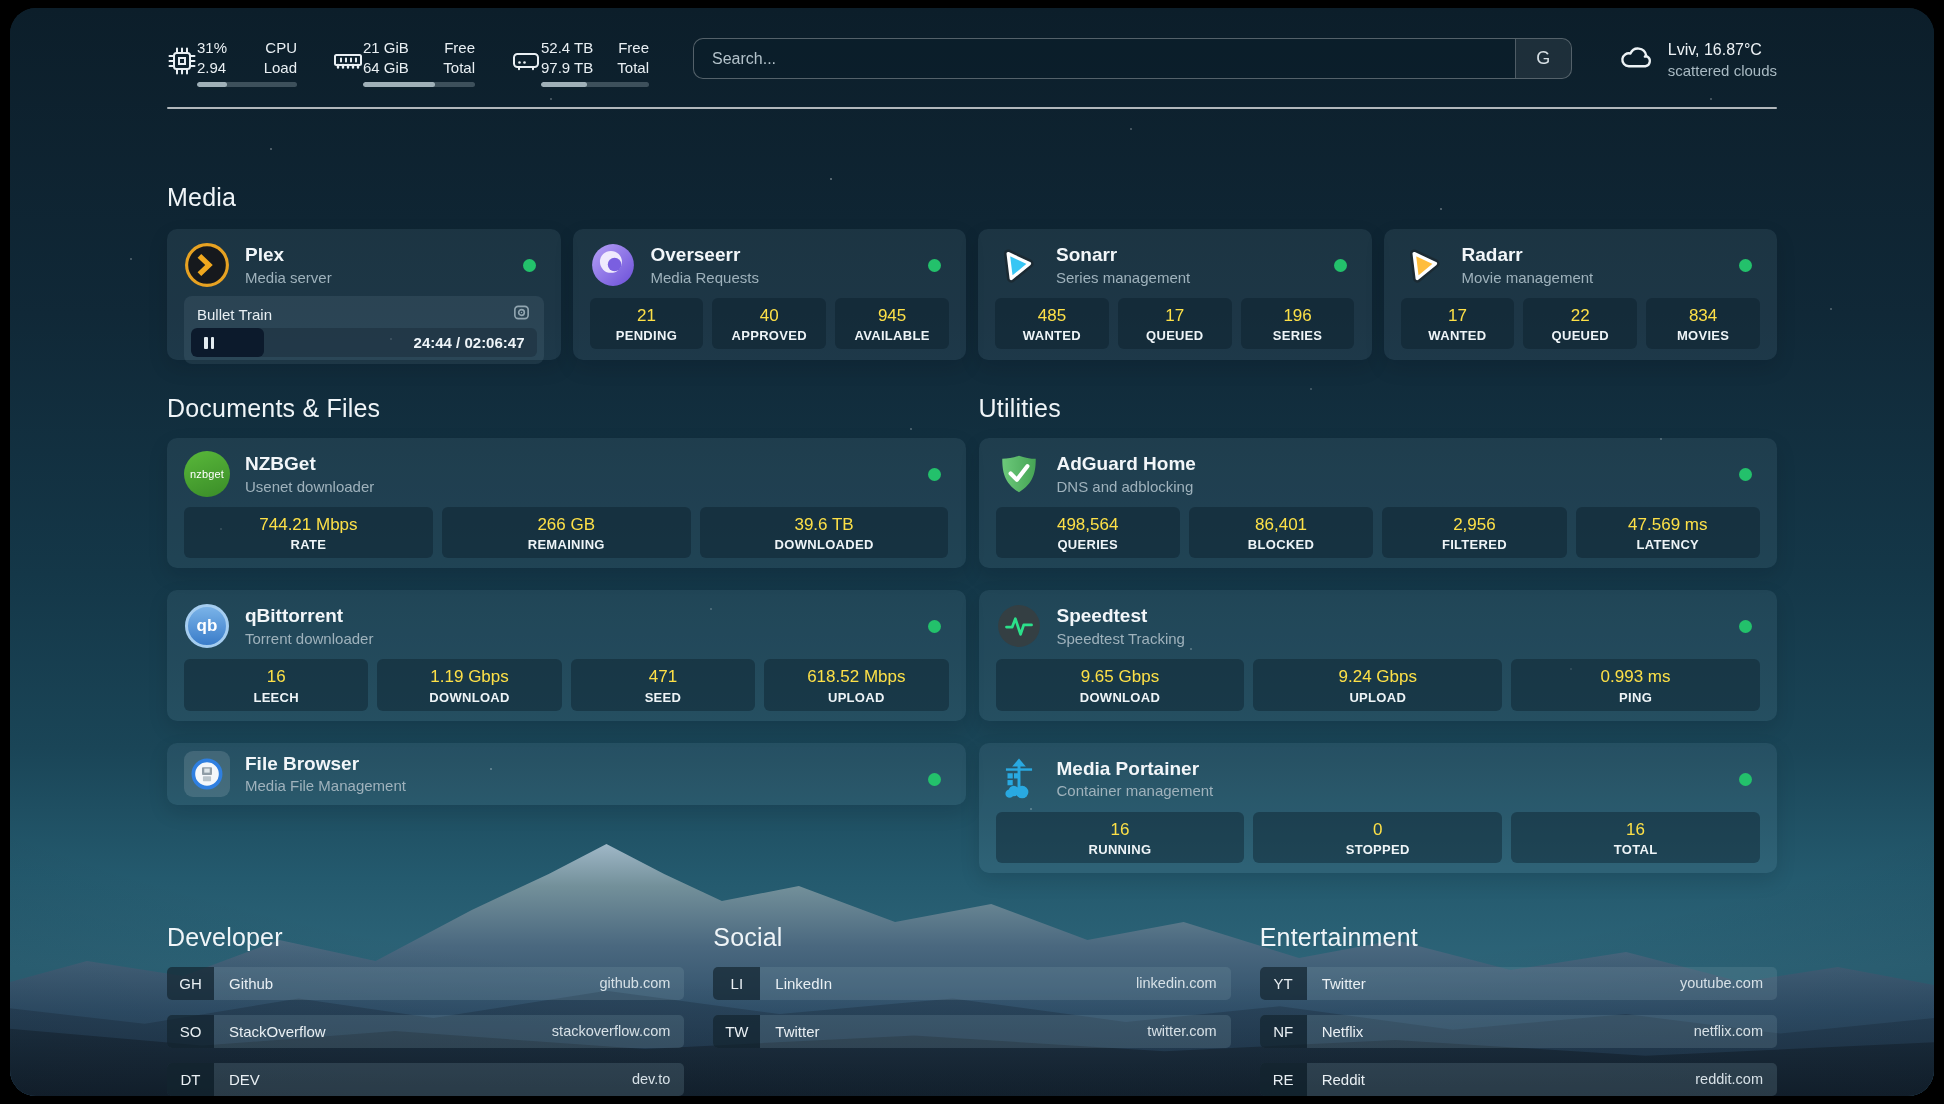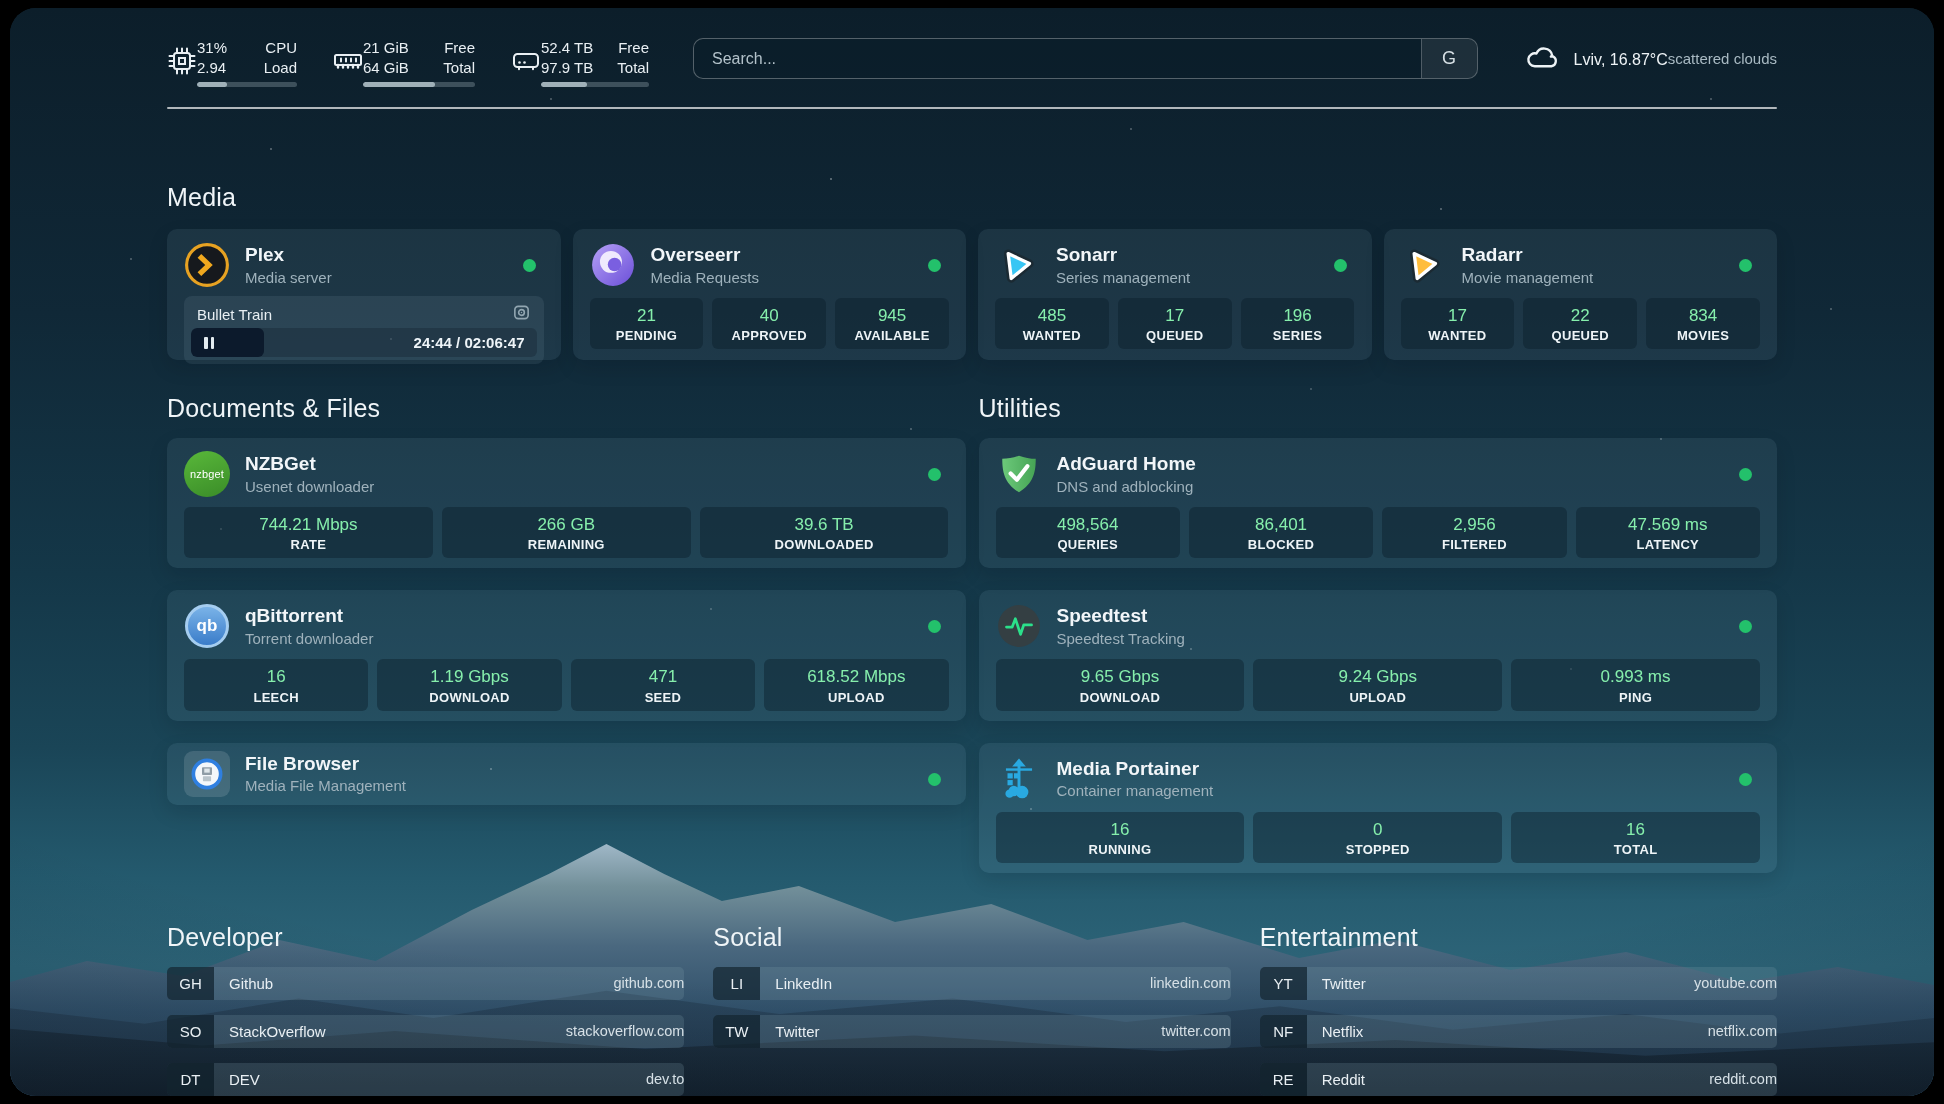--- a/index.html
+++ b/index.html
@@ -41,40 +41,40 @@
   .bar{height:5px;border-radius:3px;background:rgba(185,203,212,.28);margin-top:5px;overflow:hidden;}
   .bar-fill{height:100%;border-radius:3px;background:#9fb0b8;}
   .searchbox{flex:1;margin:0 46px 0 44px;height:41px;border:1px solid rgba(255,255,255,.3);border-radius:10px;
     background:rgba(10,28,40,.35);display:flex;align-items:center;overflow:hidden;}
   .searchbox input{flex:1;background:transparent;border:none;outline:none;color:#dbe5ea;font-size:16px;padding:0 18px;
     font-family:"Liberation Sans","DejaVu Sans",sans-serif;}
   .searchbox input::placeholder{color:#b3c2ca;}
   .gbtn{width:56px;align-self:stretch;border-left:1px solid rgba(255,255,255,.22);background:rgba(255,255,255,.08);
     display:flex;align-items:center;justify-content:center;color:#d6dfe4;font-size:18px;cursor:pointer;}
   .weather{display:flex;align-items:center;gap:13px;padding-top:1px;}
-  .weather-text{display:flex;line-height:1.35;}
+  .weather-text{display:flex;flex-direction:column;line-height:1.35;}
   .weather-main{font-size:16px;color:#eef3f6;}
   .weather-cond{font-size:15px;color:#a9bac3;}
   .divider{margin-top:20px;height:2px;border-radius:1px;background:rgba(255,255,255,.68);}
 
   
   .group-title{font-size:25px;font-weight:500;color:#f0f5f8;letter-spacing:.2px;}
   .media-title{margin-top:74px;}
   .media-grid{display:grid;grid-template-columns:repeat(4,1fr);gap:12px;margin-top:17px;}
   .card{position:relative;background:rgba(150,186,202,.10);border-radius:10px;padding:13px 17px 10px;
     box-shadow:0 8px 20px rgba(0,10,20,.12);cursor:pointer;}
   .media-grid .card{height:131px;}
   .card-head{display:flex;align-items:center;gap:15px;}
   .svc-icon{width:46px;height:46px;flex:none;display:flex;align-items:center;justify-content:center;}
   .svc-name{font-size:19px;font-weight:600;color:#f2f6f9;line-height:1.15;}
   .svc-desc{font-size:15px;color:#9fb2bc;margin-top:3px;}
   .status-dot{position:absolute;top:30px;right:25px;width:13px;height:13px;border-radius:50%;}
   .stat-row{display:flex;gap:9px;margin-top:10px;}
   .stat{flex:1;background:rgba(9,28,40,.42);border-radius:6px;text-align:center;padding:7px 4px 6px;}
-  .stat-value{font-size:17px;color:#86efac;line-height:1.25;}
+  .stat-value{font-size:17px;color:#fde047;line-height:1.25;}
   .stat-label{font-size:13px;font-weight:700;color:#eef4f7;margin-top:2px;letter-spacing:.3px;}
 
   
   .plex-stream{margin-top:8px;background:rgba(162,197,212,.10);border-radius:8px;padding:4px 7px 7px;}
   .stream-title-row{display:flex;align-items:center;justify-content:space-between;padding:3px 6px 2px;}
   .stream-title{font-size:15px;font-weight:500;color:#e8eff3;}
   .stream-progress{position:relative;height:29px;background:rgba(12,26,40,.30);border-radius:6px;
     display:flex;align-items:center;overflow:hidden;}
   .stream-fill{position:absolute;left:0;top:0;bottom:0;background:#0c1a2c;border-radius:6px;}
   .pause{position:relative;display:flex;gap:3px;margin-left:13px;z-index:1;}
@@ -96,21 +96,21 @@
 
   
   .bookmarks{display:flex;gap:29px;margin-top:50px;}
   .bm-col{flex:1;min-width:0;}
   .bm-row{display:flex;align-items:center;height:33px;background:rgba(126,160,175,.22);border-radius:5px;
     margin-top:15px;overflow:hidden;cursor:pointer;}
   .bm-col .bm-row:first-of-type{margin-top:16px;}
   .bm-abbr{width:47px;align-self:stretch;flex:none;background:rgba(4,18,28,.6);color:#e9eff3;font-size:15px;
     display:flex;align-items:center;justify-content:center;margin-right:15px;font-weight:500;}
   .bm-name{font-size:15px;color:#e9eff3;white-space:nowrap;}
-  .bm-url{margin-left:auto;font-size:14.5px;color:#d6e0e6;white-space:nowrap;}
+  .bm-url{margin-left:auto;padding-right:14px;font-size:14.5px;color:#d6e0e6;white-space:nowrap;}
 </style>
 </head>
 <body>
 
 <div class="frame">
   <div class="sky"></div>
   <div class="stars"></div>
   <div class="ridge far"></div>
   <div class="ridge mid"></div>
   <div class="ridge near"></div>

